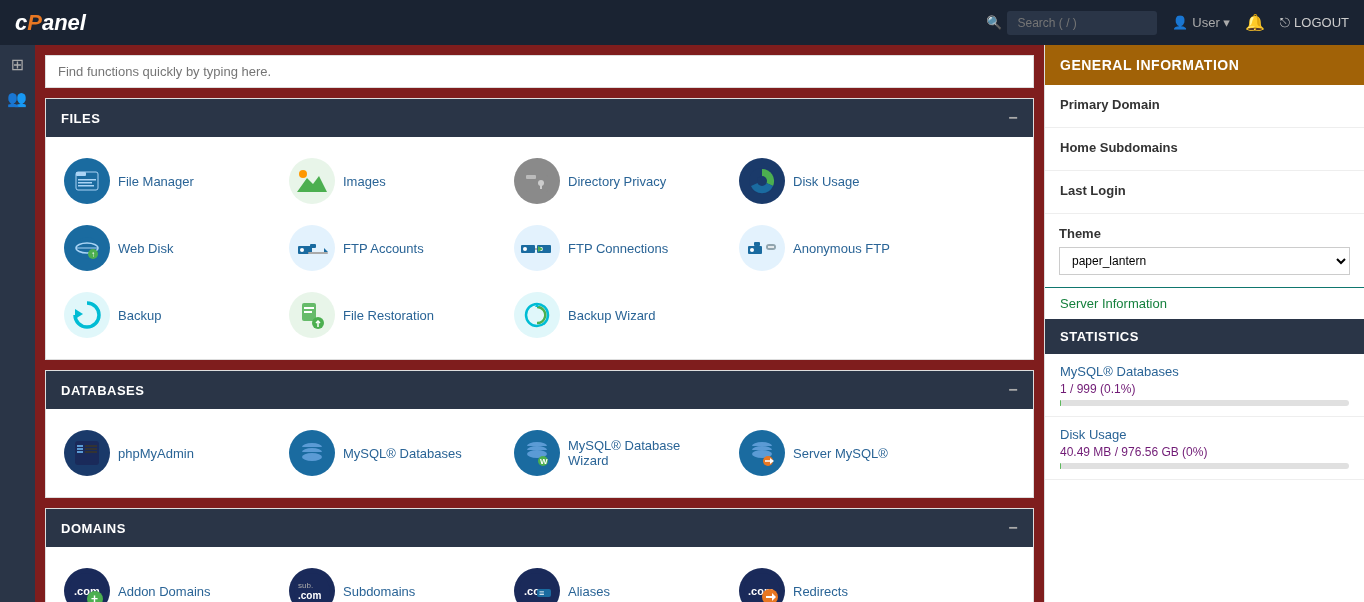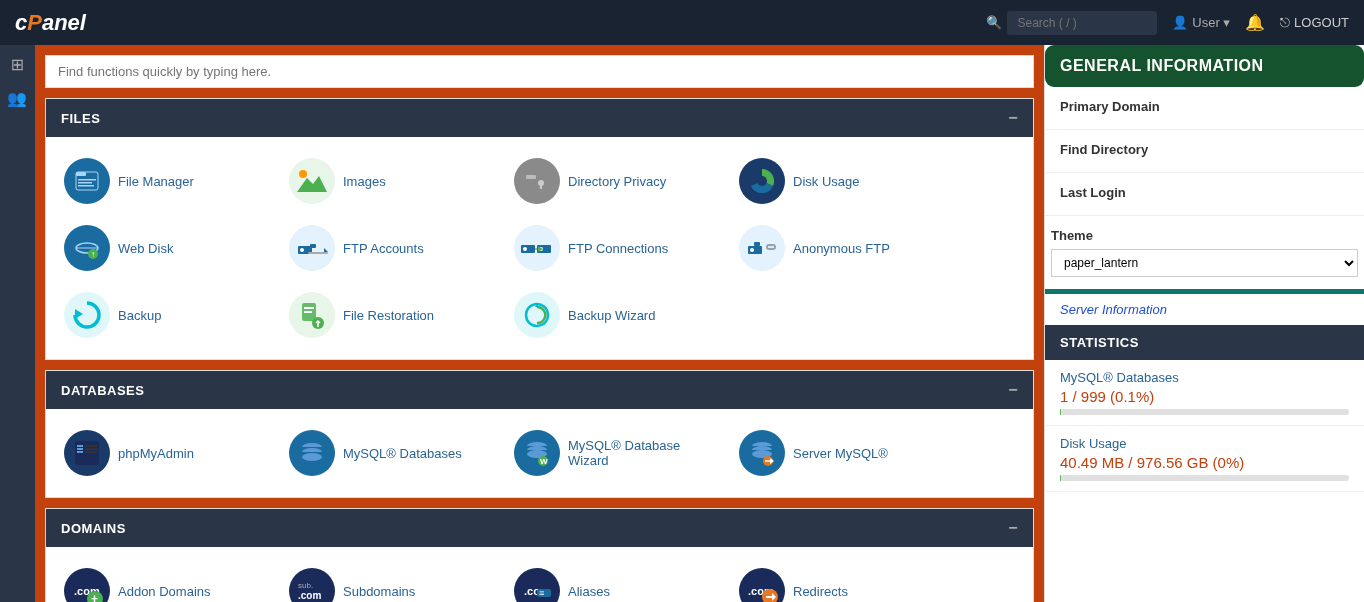--- a/index.html
+++ b/index.html
@@ -38,21 +38,21 @@
       background: #2a3547;
       display: flex;
       flex-direction: column;
       align-items: center;
       padding-top: 10px;
       gap: 15px;
     }
     .sidebar-icon { color: #aaa; font-size: 16px; cursor: pointer; }
 
     
-    .main-content { flex: 1; overflow-y: auto; padding: 10px; background: #c2410c; }
+    .main-content { flex: 1; overflow-y: auto; padding: 10px; background: #7f1d1d; }
 
     
     .search-bar {
       background: #fff;
       border: 1px solid #ddd;
       padding: 8px 12px;
       font-size: 13px;
       color: #999;
       margin-bottom: 10px;
       width: 100%;
@@ -101,53 +101,52 @@
     .icon-darkblue { background: #1a3a6a; color: #fff; }
 
     
     .right-panel {
       width: 320px;
       background: #fff;
       overflow-y: auto;
       border-left: 1px solid #ddd;
     }
     .right-panel-header {
-      background: #14532d;
+      background: #a16207;
       color: #fff;
       padding: 12px 15px;
-      font-size: 16px;
+      font-size: 14px;
       font-weight: bold;
       letter-spacing: 0.5px;
-      border-radius: 9px;
     }
     .info-section { padding: 12px 15px; border-bottom: 1px solid #eee; }
     .info-label { font-weight: bold; color: #333; font-size: 13px; margin-bottom: 3px; }
     .info-value { color: #666; font-size: 12px; }
-    .theme-section { padding: 12px 6px; border-bottom: 5px solid #0f766e; }
+    .theme-section { padding: 12px 14px; border-bottom: 1px solid #0f766e; }
     .theme-label { font-weight: bold; color: #333; font-size: 13px; margin-bottom: 6px; }
     .theme-select {
       width: 100%;
       padding: 5px 8px;
       border: 1px solid #ccc;
       font-size: 12px;
       background: #fff;
       cursor: pointer;
     }
-    .server-info-link { color: #1d4ed8; font-size: 13px; cursor: pointer; padding: 8px 15px; display: block; font-style: italic; }
+    .server-info-link { color: #15803d; font-size: 13px; cursor: pointer; padding: 8px 15px; display: block; }
     .stats-header {
       background: #2a3547;
       color: #fff;
       padding: 10px 15px;
       font-size: 13px;
       font-weight: bold;
       letter-spacing: 0.5px;
     }
     .stat-item { padding: 10px 15px; border-bottom: 1px solid #eee; }
     .stat-link { color: #2a6496; font-size: 13px; cursor: pointer; margin-bottom: 3px; }
-    .stat-value { color: #c2410c; font-size: 15px; margin-bottom: 4px; }
+    .stat-value { color: #701a75; font-size: 12px; margin-bottom: 4px; }
     .stat-bar-bg { background: #e0e0e0; height: 6px; border-radius: 3px; }
     .stat-bar-fill { background: #5cb85c; height: 6px; border-radius: 3px; }
     .minus-btn { color: #aaa; font-size: 16px; }
   </style>
 </head>
 <body>
 
 <div class="topnav">
   <div class="topnav-left">
     <div class="cpanel-logo">
@@ -473,21 +472,21 @@
       <span>GENERAL INFORMATION</span>
     </div>
 
 
     <div class="info-section">
       <div class="info-label">Primary Domain</div>
       <div class="info-value"></div>
     </div>
 
     <div class="info-section">
-      <div class="info-label">Find Directory</div>
+      <div class="info-label">Home Subdomains</div>
       <div class="info-value"></div>
     </div>
 
     <div class="info-section">
       <div class="info-label">Last Login</div>
       <div class="info-value"></div>
     </div>
 
     <div class="theme-section">
       <div class="theme-label">Theme</div>

